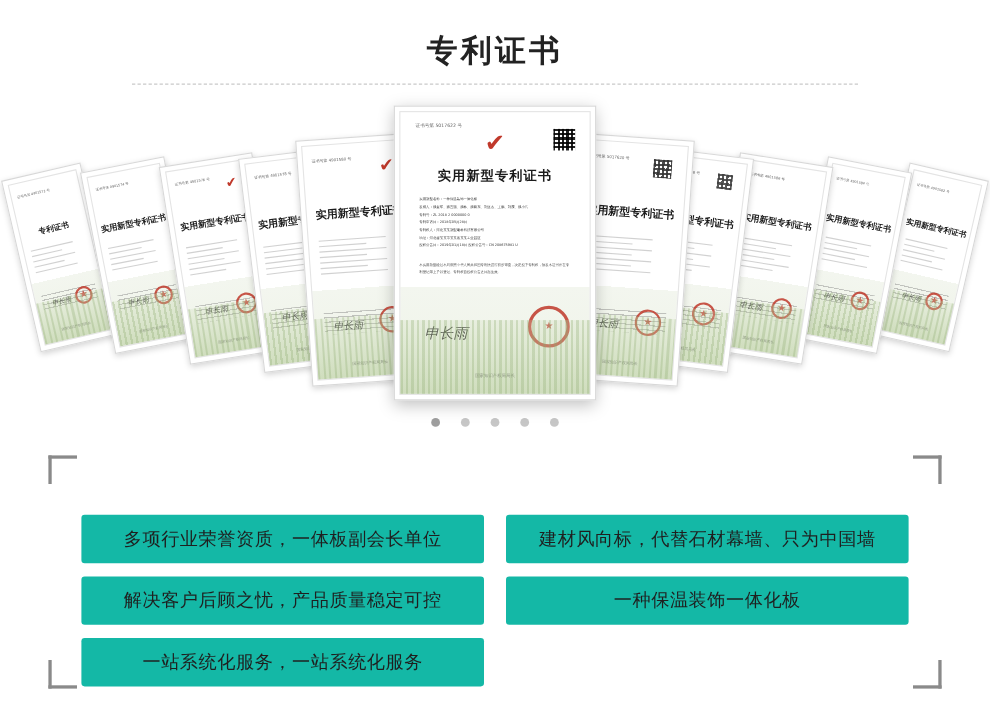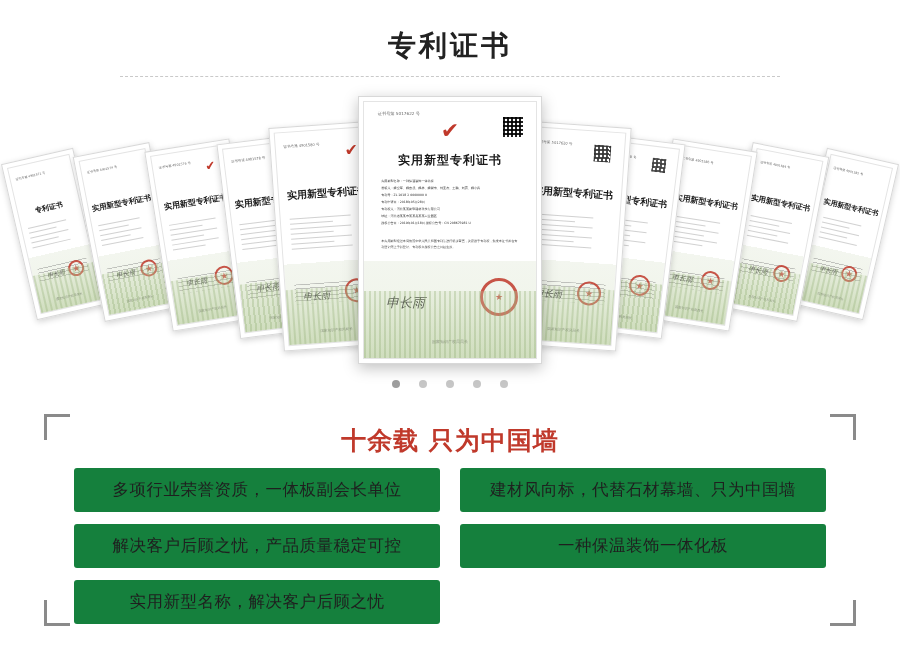--- a/index.html
+++ b/index.html
@@ -194,21 +194,21 @@
   .feature-grid {
     position: absolute;
     top: 54px; left: 30px;
     width: 752px;
     display: grid;
     grid-template-columns: 366px 366px;
     grid-template-rows: 44px 44px 44px;
     gap: 12px 20px;
   }
   .feature {
-    background: #15803d;
+    background: #14b8a6;
     border-radius: 3px;
     display: flex;
     align-items: center;
     justify-content: center;
     font-size: 16.5px;
     color: #1f1f1f;
     letter-spacing: .5px;
     white-space: nowrap;
   }
 </style>
@@ -457,24 +457,23 @@
     <span class="dot"></span>
     <span class="dot"></span>
   </div>
 
   <div class="panel">
     <div class="panel-corner tl"></div>
     <div class="panel-corner tr"></div>
     <div class="panel-corner bl"></div>
     <div class="panel-corner br"></div>
 
-    <div class="panel-title">十余载 只为中国墙</div>
 
     <div class="feature-grid">
       <div class="feature">多项行业荣誉资质，一体板副会长单位</div>
       <div class="feature">建材风向标，代替石材幕墙、只为中国墙</div>
       <div class="feature">解决客户后顾之忧，产品质量稳定可控</div>
       <div class="feature">一种保温装饰一体化板</div>
-      <div class="feature">实用新型名称，解决客户后顾之忧</div>
+      <div class="feature">一站系统化服务，一站系统化服务</div>
     </div>
   </div>
 
 </div>
 
 </body></html>

